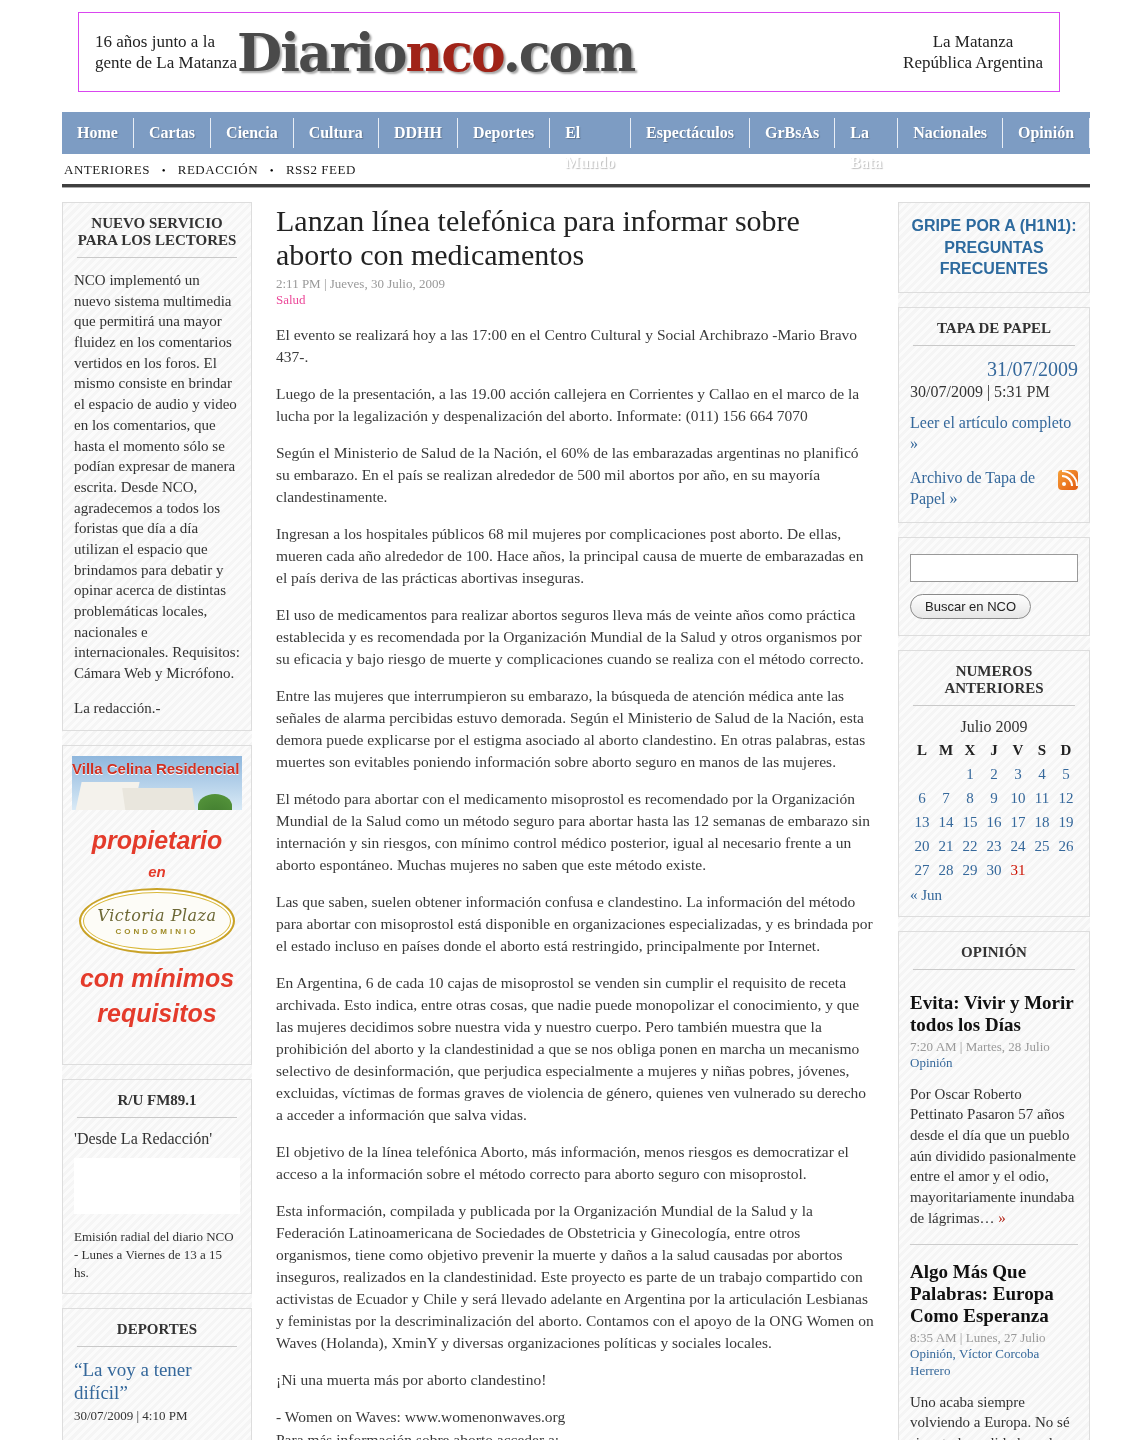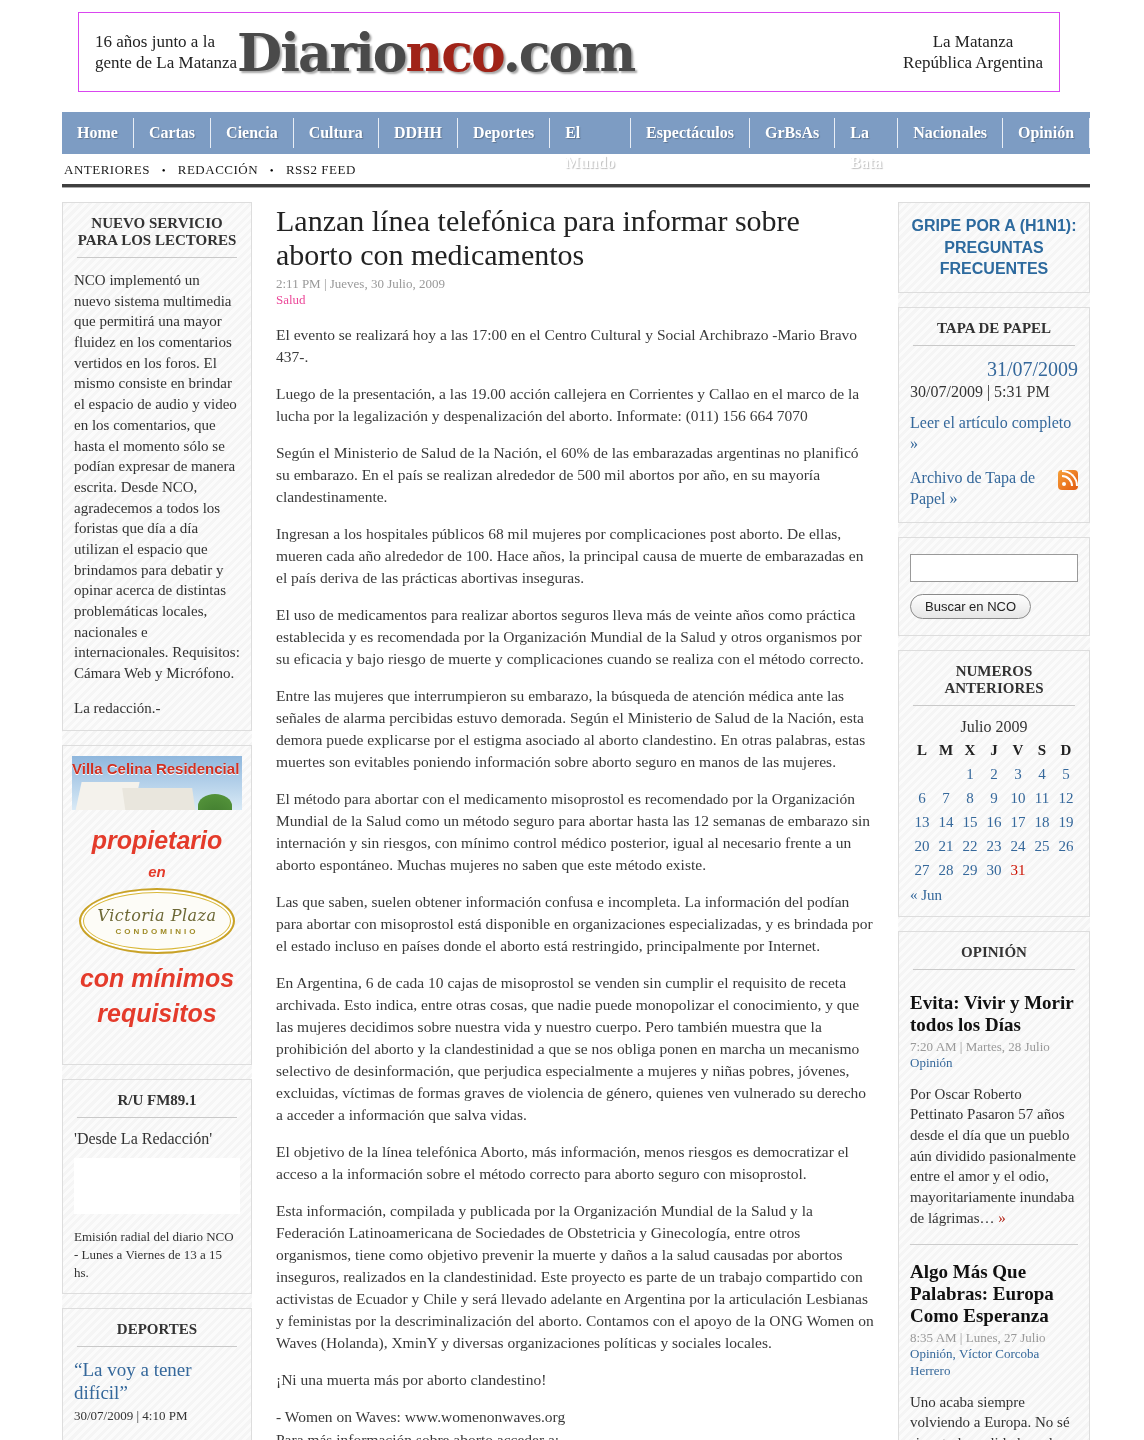--- a/index.html
+++ b/index.html
@@ -188,21 +188,21 @@
       <div class="article-meta">2:11 PM | Jueves, 30 Julio, 2009</div>
       <div class="article-cat">Salud</div>
 
       <p class="para">El evento se realizará hoy a las 17:00 en el Centro Cultural y Social Archibrazo -Mario Bravo 437-.</p>
       <p class="para">Luego de la presentación, a las 19.00 acción callejera en Corrientes y Callao en el marco de la lucha por la legalización y despenalización del aborto. Informate: (011) 156 664 7070</p>
       <p class="para">Según el Ministerio de Salud de la Nación, el 60% de las embarazadas argentinas no planificó su embarazo. En el país se realizan alrededor de 500 mil abortos por año, en su mayoría clandestinamente.</p>
       <p class="para">Ingresan a los hospitales públicos 68 mil mujeres por complicaciones post aborto. De ellas, mueren cada año alrededor de 100. Hace años, la principal causa de muerte de embarazadas en el país deriva de las prácticas abortivas inseguras.</p>
       <p class="para">El uso de medicamentos para realizar abortos seguros lleva más de veinte años como práctica establecida y es recomendada por la Organización Mundial de la Salud y otros organismos por su eficacia y bajo riesgo de muerte y complicaciones cuando se realiza con el método correcto.</p>
       <p class="para">Entre las mujeres que interrumpieron su embarazo, la búsqueda de atención médica ante las señales de alarma percibidas estuvo demorada. Según el Ministerio de Salud de la Nación, esta demora puede explicarse por el estigma asociado al aborto clandestino. En otras palabras, estas muertes son evitables poniendo información sobre aborto seguro en manos de las mujeres.</p>
       <p class="para">El método para abortar con el medicamento misoprostol es recomendado por la Organización Mundial de la Salud como un método seguro para abortar hasta las 12 semanas de embarazo sin internación y sin riesgos, con mínimo control médico posterior, igual al necesario frente a un aborto espontáneo. Muchas mujeres no saben que este método existe.</p>
-      <p class="para">Las que saben, suelen obtener información confusa e incompleta. La información del podían para abortar con misoprostol está disponible en organizaciones especializadas, y es brindada por el estado incluso en países donde el aborto está restringido, principalmente por Internet.</p>
+      <p class="para">Las que saben, suelen obtener información confusa e clandestino. La información del método para abortar con misoprostol está disponible en organizaciones especializadas, y es brindada por el estado incluso en países donde el aborto está restringido, principalmente por Internet.</p>
       <p class="para">En Argentina, 6 de cada 10 cajas de misoprostol se venden sin cumplir el requisito de receta archivada. Esto indica, entre otras cosas, que nadie puede monopolizar el conocimiento, y que las mujeres decidimos sobre nuestra vida y nuestro cuerpo. Pero también muestra que la prohibición del aborto y la clandestinidad a que se nos obliga ponen en marcha un mecanismo selectivo de desinformación, que perjudica especialmente a mujeres y niñas pobres, jóvenes, excluidas, víctimas de formas graves de violencia de género, quienes ven vulnerado su derecho a acceder a información que salva vidas.</p>
       <p class="para">El objetivo de la línea telefónica Aborto, más información, menos riesgos es democratizar el acceso a la información sobre el método correcto para aborto seguro con misoprostol.</p>
       <p class="para">Esta información, compilada y publicada por la Organización Mundial de la Salud y la Federación Latinoamericana de Sociedades de Obstetricia y Ginecología, entre otros organismos, tiene como objetivo prevenir la muerte y daños a la salud causadas por abortos inseguros, realizados en la clandestinidad. Este proyecto es parte de un trabajo compartido con activistas de Ecuador y Chile y será llevado adelante en Argentina por la articulación Lesbianas y feministas por la descriminalización del aborto. Contamos con el apoyo de la ONG Women on Waves (Holanda), XminY y diversas organizaciones políticas y sociales locales.</p>
       <p class="para">¡Ni una muerta más por aborto clandestino!</p>
 
       <div style="margin-top:15px;">
         <div class="link-line">- Women on Waves: www.womenonwaves.org</div>
         <div class="link-line">Para más información sobre aborto acceder a:</div>
         <div class="link-line">- Coordinadora Juvenil por la Equidad de Género: www.coordinadorajuvenil.org</div>
 

